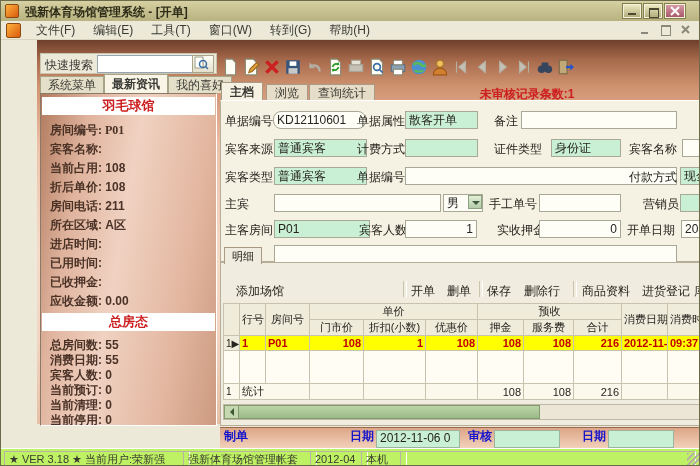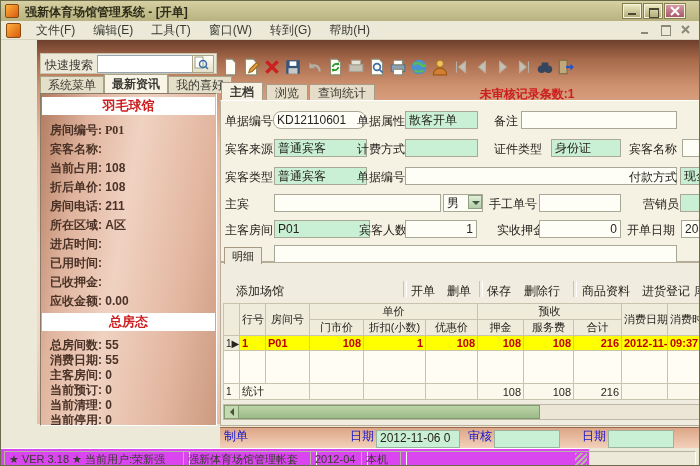--- a/index.html
+++ b/index.html
@@ -77,24 +77,24 @@
   .grid tr.stats td{background:#fbf8ec;}
   
   .hscroll{position:absolute;left:2px;top:141px;width:490px;height:14px;background:#ece6d6;border:1px solid #c0b8a4;}
   .hs-btn{position:absolute;top:0;width:13px;height:12px;background:#c6d8b2;border:1px solid #84a070;}
   .hs-btn:after{content:"";position:absolute;top:2px;border:4px solid transparent;}
   .hs-l:after{left:1px;border-right-color:#3c5a30;}
   .hs-r:after{left:3px;border-left-color:#3c5a30;}
   .hs-thumb{position:absolute;left:14px;top:0;width:300px;height:12px;background:linear-gradient(#bcd4a8,#9cba88);border:1px solid #7e9c6e;}
   
   .footerbar{left:183px;top:387px;width:514px;height:21px;background:linear-gradient(#dda687,#f2d0ba);border-top:1px solid #9a6a50;}
-  .flbl{position:absolute;top:0;color:#1414cc;font-weight:normal;white-space:nowrap;}
+  .flbl{position:absolute;top:0;color:#1414cc;font-weight:bold;white-space:nowrap;}
   .ffld{position:absolute;top:2px;height:16px;line-height:15px;background:#c9efd4;border:1px solid #9ab4a0;padding:0 3px;color:#26241e;overflow:hidden;white-space:nowrap;}
   
-  .statusbar{left:0;top:447px;width:588px;height:19px;background:#d946ef;border-top:1px solid #fff;}
+  .statusbar{left:0;top:447px;width:700px;height:19px;background:#bef264;border-top:1px solid #fff;}
   .sp{position:absolute;top:2px;height:15px;line-height:15px;border:1px solid;border-color:#b8b4a4 #fff #fff #b8b4a4;padding:0 4px;color:#3a3a30;font-size:11px;white-space:nowrap;overflow:hidden;}
   .grip{position:absolute;right:2px;bottom:2px;width:12px;height:12px;
     background:repeating-linear-gradient(135deg,#b8b4a4 0 2px,transparent 2px 4px);}
   svg{display:block;}
 </style>
 </head>
 <body>
 
 <div id="win">
 
@@ -165,21 +165,21 @@
       <div class="vrow" style="top:85px;"><span>折后单价:</span> <span>108</span></div>
       <div class="vrow" style="top:104px;"><span>房间电话:</span> <span>211</span></div>
       <div class="vrow" style="top:123px;"><span>所在区域:</span> <span>A区</span></div>
       <div class="vrow" style="top:142px;"><span>进店时间:</span> <span></span></div>
       <div class="vrow" style="top:161px;"><span>已用时间:</span> <span></span></div>
       <div class="vrow" style="top:180px;"><span>已收押金:</span> <span></span></div>
       <div class="vrow" style="top:199px;"><span>应收金额:</span> <span>0.00</span></div>
       <div class="band" style="top:219px;">总房态</div>
       <div class="vrow" style="top:243px;"><span>总房间数:</span> <span>55</span></div>
       <div class="vrow" style="top:258px;"><span>消费日期:</span> <span>55</span></div>
-      <div class="vrow" style="top:273px;"><span>主客房间:</span> <span>0</span></div>
+      <div class="vrow" style="top:273px;"><span>宾客人数:</span> <span>0</span></div>
       <div class="vrow" style="top:288px;"><span>当前预订:</span> <span>0</span></div>
       <div class="vrow" style="top:303px;"><span>当前清理:</span> <span>0</span></div>
       <div class="vrow" style="top:318px;text-align:center;"><span>当前停用:</span> <span>0</span></div>
 
     </div>
 
     <div class="abs toolbar">
       <span class="tbico">
           <svg width="18" height="18" viewBox="0 0 16 16">
             <path d="M4 1h6l3 3v11H4z" fill="#fffef4" stroke="#8a8a76"></path>

